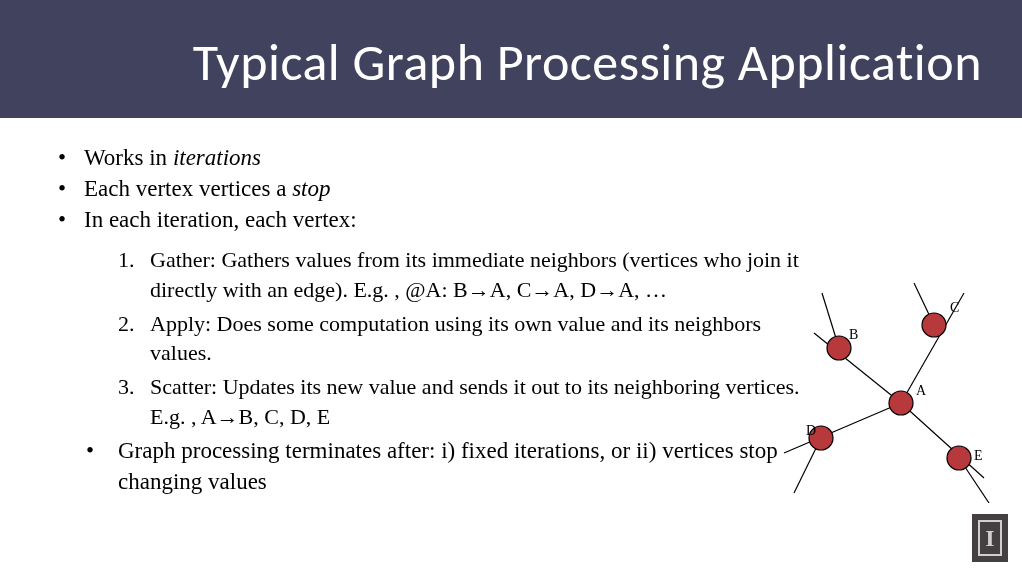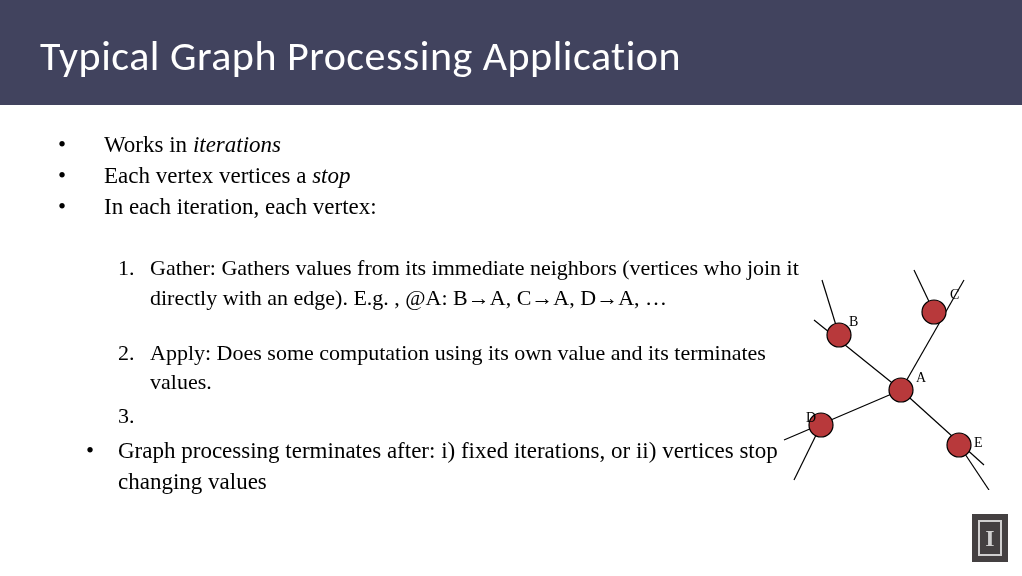--- a/index.html
+++ b/index.html
@@ -13,60 +13,61 @@
     overflow: hidden;
   }
   .title-bar {
     background: #41435e;
     width: 100%;
     padding: 30px 40px 24px 40px;
   }
   .title-bar h1 {
     font-family: "Calibri", "Segoe UI", Arial, sans-serif;
     font-weight: 400;
-    font-size: 42px;
+    font-size: 52px;
     color: #ffffff;
     letter-spacing: 0.5px;
+    text-align: right;
   }
   .content {
     padding: 24px 40px 0 40px;
     position: relative;
   }
   .top-bullets {
     font-size: 23px;
     line-height: 1.35;
     width: 740px;
   }
   .top-bullets .row {
     display: flex;
     align-items: baseline;
   }
   .top-bullets .bullet {
     width: 44px;
     text-align: center;
     flex-shrink: 0;
   }
-  .top-bullets .txt { flex: 1; margin-left: 20px; }
+  .top-bullets .txt { flex: 1; }
   .ol-steps {
     margin-top: 10px;
     width: 780px;
   }
   .ol-steps .row {
     display: flex;
     align-items: baseline;
     font-size: 22px;
     line-height: 1.35;
     margin-bottom: 4px;
   }
   .ol-steps .num {
     width: 110px;
     padding-left: 78px;
     flex-shrink: 0;
   }
-  .ol-steps .txt { flex: 1; margin-top: 21px; }
+  .ol-steps .txt { flex: 1; }
   .final-bullet {
     display: flex;
     align-items: baseline;
     font-size: 23px;
     line-height: 1.35;
     width: 780px;
     margin-top: 2px;
   }
   .final-bullet .bullet {
     width: 78px;
@@ -160,24 +161,25 @@
     </div>
   </div>
 
   <div class="ol-steps">
     <div class="row">
       <div class="num">1.</div>
       <div class="txt">Gather: Gathers values from its immediate neighbors (vertices who join it directly with an edge). E.g. , @A: B→A, C→A, D→A, …</div>
     </div>
     <div class="row">
       <div class="num">2.</div>
-      <div class="txt">Apply: Does some computation using its own value and its terminates values.</div>
+      <div class="txt">Apply: Does some computation using its own value and its neighbors values.</div>
     </div>
     <div class="row">
       <div class="num">3.</div>
+      <div class="txt">Scatter: Updates its new value and sends it out to its neighboring vertices. E.g. , A→B, C, D, E</div>
     </div>
   </div>
 
   <div class="final-bullet">
     <div class="bullet">•</div>
     <div class="txt">Graph processing terminates after: i) fixed iterations, or ii) vertices stop changing values</div>
   </div>
 
   <div class="graph">
     <svg width="230" height="230">

